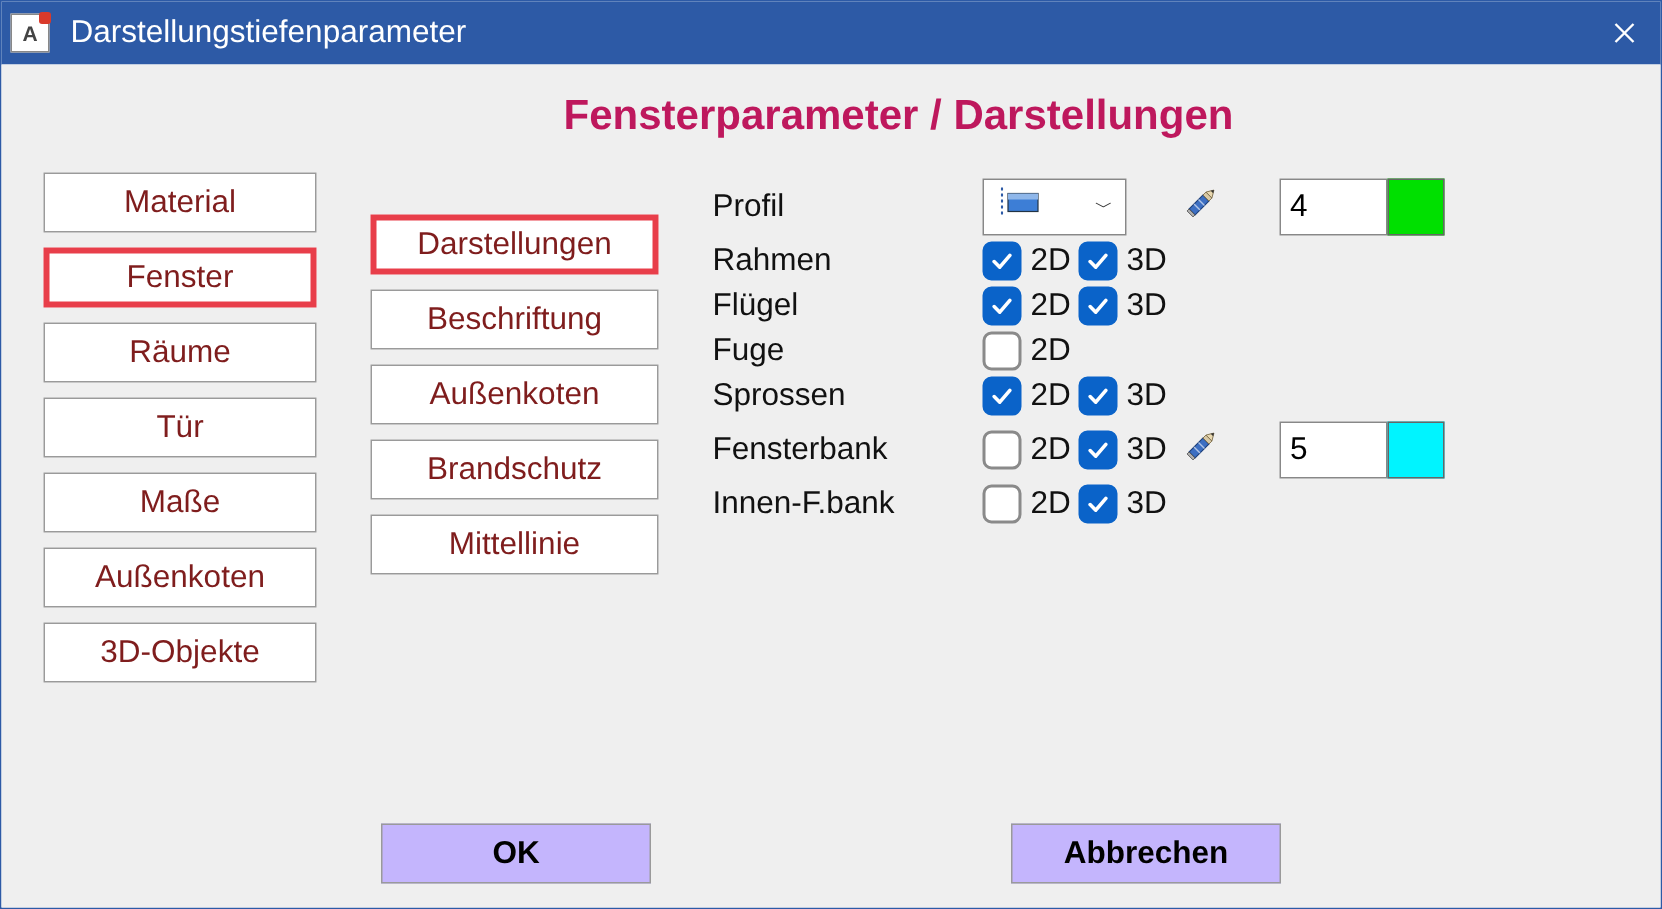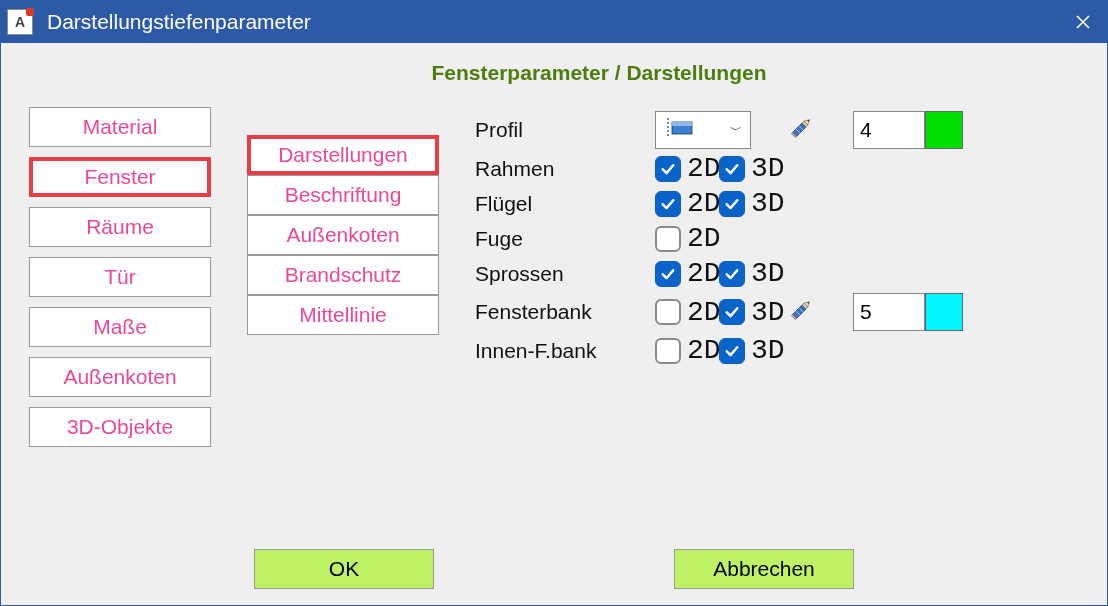--- a/index.html
+++ b/index.html
@@ -46,43 +46,43 @@
     font-size: 18px; cursor: pointer;
   }
   .client {
     flex: 1;
     background: #efefef;
     display: flex;
     flex-direction: column;
     padding: 18px 28px 12px 28px;
   }
   .heading {
-    font-size: 21px;
+    font-size: 28px;
     font-weight: 700;
-    color: #4d7c0f;
+    color: #be185d;
     text-align: center;
     margin-left: 90px;
     margin-bottom: 22px;
   }
   .cols {
     display: flex;
     gap: 36px;
     flex: 1;
     align-items: flex-start;
   }
   .col-left { width: 182px; display: flex; flex-direction: column; gap: 10px; }
-  .col-mid  { width: 192px; display: flex; flex-direction: column; gap: 0; margin-top: 28px;}
+  .col-mid  { width: 192px; display: flex; flex-direction: column; gap: 10px; margin-top: 28px;}
   .col-right { flex: 1; padding-top: 4px; }
 
   .tab-btn {
     height: 40px;
     background: #fff;
     border: 1px solid #9a9a9a;
     font-size: 21px;
-    color: #ec4899;
+    color: #7f1d1d;
     display: flex; align-items: center; justify-content: center;
     cursor: pointer;
   }
   .tab-btn.selected {
     border: 4px solid #e83e4a;
   }
 
   .param-grid {
     display: grid;
     grid-template-columns: 180px 64px 64px 70px 120px;
@@ -95,21 +95,21 @@
   .param-grid .cell { display: flex; align-items: center; gap: 6px; }
 
   .chk {
     width: 26px; height: 26px; border-radius: 6px;
     display: inline-flex; align-items: center; justify-content: center;
     cursor: pointer; flex-shrink:0;
   }
   .chk.checked { background: #0a63c9; border: 1px solid #0a63c9; }
   .chk.unchecked { background: #fff; border: 2px solid #8a8a8a; }
   .chk svg { width: 18px; height: 18px; }
-  .chk-label { font-size: 28px; font-family: Liberation Mono, monospace; }
+  .chk-label { font-size: 21px; }
 
   .dropdown {
     width: 96px; height: 38px;
     background: #fff; border: 1px solid #888;
     display: inline-flex; align-items: center; justify-content: space-between;
     padding: 0 8px; cursor: pointer;
   }
   .dropdown .chevron { font-size: 12px; color: #333; }
 
   .pencil { width: 34px; height: 34px; display:inline-flex; align-items:center; justify-content:center; }
@@ -124,23 +124,24 @@
     display:inline-block; vertical-align: top;
   }
   .numblock { display:flex; align-items:center; }
 
   .footer {
     display: flex; justify-content: center; gap: 240px;
     padding: 6px 0 4px 0;
   }
   .footer .btn {
     width: 180px; height: 40px;
-    background: #bef264; border: 1px solid #9a9a9a;
+    background: #c4b5fd; border: 1px solid #9a9a9a;
     font-size: 21px; display:flex; align-items:center; justify-content:center;
     cursor: pointer;
+    font-weight: bold;
   }
 </style>
 </head>
 <body>
 
 <div class="window">
 
   <div class="titlebar">
     <div class="app-icon">A</div>
     <div class="title">Darstellungstiefenparameter</div>

